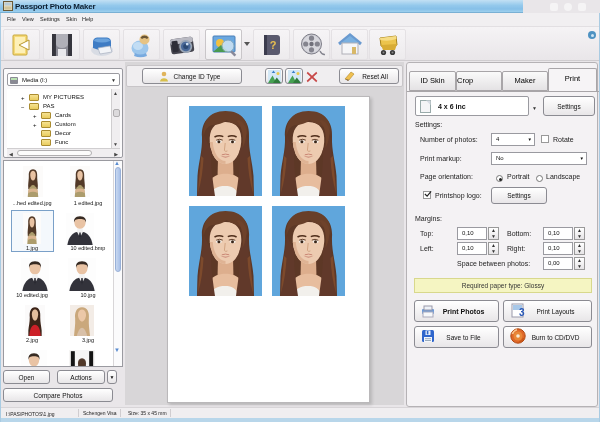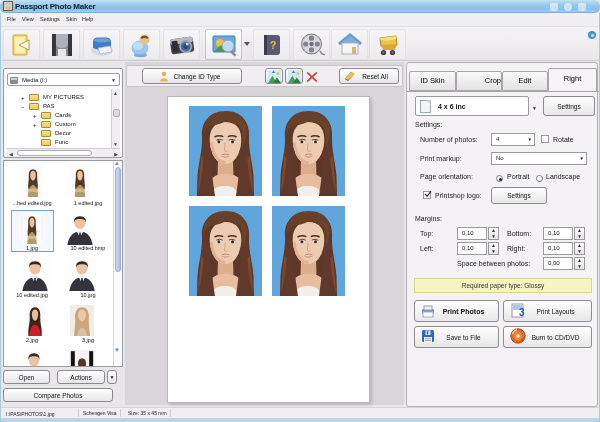--- a/index.html
+++ b/index.html
@@ -1,21 +1,21 @@
 <!DOCTYPE html>
 <html><head>
 <meta charset="utf-8">
 <style>
 *{margin:0;padding:0;box-sizing:border-box;}
 html,body{width:600px;height:422px;overflow:hidden;}
 body{font-family:"Liberation Sans",sans-serif;background:#e9e6e9;position:relative;filter:blur(0.4px);}
 .abs{position:absolute;}
 
-#titlebar{position:absolute;left:0;top:0;width:600px;height:13px;
- background:linear-gradient(#c2e0f4,#94c9ec 45%,#86c0e8 75%,#9ed0ee);border-bottom:1px solid #79b0d4;border-radius:6px;}
+#titlebar{position:absolute;left:0;top:0;width:523px;height:13px;
+ background:linear-gradient(#c2e0f4,#94c9ec 45%,#86c0e8 75%,#9ed0ee);border-bottom:1px solid #79b0d4;}
 #titlebar .ticon{position:absolute;left:3px;top:1px;width:10px;height:10px;}
 #titlebar .ttext{position:absolute;left:15px;top:1.5px;font-size:8px;font-weight:bold;color:#0c1e30;letter-spacing:-0.2px;}
 .winbtn{position:absolute;top:3px;width:8px;height:8px;border-radius:2px;background:rgba(255,255,255,.55);}
 
 #menubar{position:absolute;left:1px;top:13px;width:598px;height:13px;background:#f1eff1;font-size:5.5px;color:#222;}
 #menubar span{position:absolute;top:3px;}
 
 #toolbar{position:absolute;left:1px;top:26px;width:598px;height:35px;
  background:linear-gradient(#f5f3f5,#e9e6e9);border-bottom:1px solid #cfcccf;border-top:1px solid #e2dfe2;}
 .tbtn{position:absolute;top:2px;width:37px;height:31px;border:1px solid #e4e1e4;border-radius:2px;
@@ -379,23 +379,23 @@
   <path d="M10.5 8 C8.6 8 7.8 9.8 8 11.6 C8.2 13.6 9.3 15 10.5 15 C11.7 15 12.8 13.6 13 11.6 C13.2 9.8 12.4 8 10.5 8 Z" fill="#e5bd9c"></path>
   <path d="M10.5 7 C8 7 7 9.5 7.3 12 C7.5 15 6.8 17 6.5 20 L6.5 27 L14.5 27 L14.5 20 C14.2 17 13.5 15 13.7 12 C14 9.5 13 7 10.5 7 Z" fill="#40291c" fill-opacity=".9"></path>
   <path d="M7 27 C7.3 21.5 9 18.8 10.5 18.8 C12 18.8 13.7 21.5 14 27 Z" fill="#caa87c"></path>
 </g>
 </defs>
 </svg>
 
 <div id="rightpanel">
 
   <div class="abs" style="left:2px;top:8px;width:47px;height:20px;border:1px solid #a8a5a8;border-radius:2px 2px 0 0;background:linear-gradient(#fafafa,#e4e2e4);font-size:7.5px;text-align:center;line-height:17px;">ID Skin</div>
-  <div class="abs" style="left:49px;top:8px;width:46px;height:20px;border:1px solid #a8a5a8;border-radius:2px 2px 0 0;background:linear-gradient(#fafafa,#e4e2e4);font-size:7.5px;text-align:right;line-height:17px;">Crop</div>
-  <div class="abs" style="left:95px;top:8px;width:46px;height:20px;border:1px solid #a8a5a8;border-radius:2px 2px 0 0;background:linear-gradient(#fafafa,#e4e2e4);font-size:7.5px;text-align:center;line-height:17px;">Edit</div>
-  <div class="abs" style="left:141px;top:5px;width:49px;height:23px;border:1px solid #a8a5a8;border-bottom:none;border-radius:2px 2px 0 0;background:#f6f4f6;font-size:7.5px;text-align:center;line-height:19px;">Right</div>
+  <div class="abs" style="left:49px;top:8px;width:46px;height:20px;border:1px solid #a8a5a8;border-radius:2px 2px 0 0;background:linear-gradient(#fafafa,#e4e2e4);font-size:7.5px;text-align:left;line-height:17px;">Crop</div>
+  <div class="abs" style="left:95px;top:8px;width:46px;height:20px;border:1px solid #a8a5a8;border-radius:2px 2px 0 0;background:linear-gradient(#fafafa,#e4e2e4);font-size:7.5px;text-align:center;line-height:17px;">Maker</div>
+  <div class="abs" style="left:141px;top:5px;width:49px;height:23px;border:1px solid #a8a5a8;border-bottom:none;border-radius:2px 2px 0 0;background:#f6f4f6;font-size:7.5px;text-align:center;line-height:19px;">Print</div>
   <div class="abs" style="left:0px;top:28px;width:192px;height:1px;background:#a8a5a8;"></div>
 
   <div class="input" style="left:8px;top:33px;width:114px;height:20px;border-radius:2px;">
     <svg style="position:absolute;left:4px;top:3px;" width="11" height="13" viewBox="0 0 11 13">
         <rect x="0.5" y="0.5" width="10" height="12" fill="#f4f4f6" stroke="#9aa"></rect>
         <path d="M6 0.5 h4.5 v4.5 Z" fill="#d8dce4"></path>
       </svg>
     <span style="position:absolute;left:22px;top:6px;font-weight:bold;font-size:7px;">4 x 6 inc</span>
   </div>
   <div class="abs" style="left:125px;top:42px;font-size:5px;color:#333;">▼</div>

